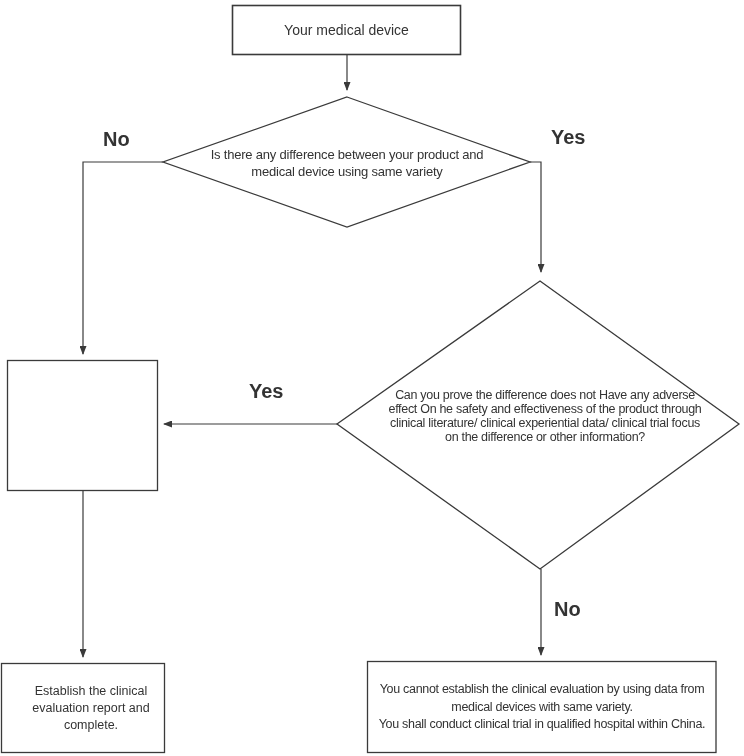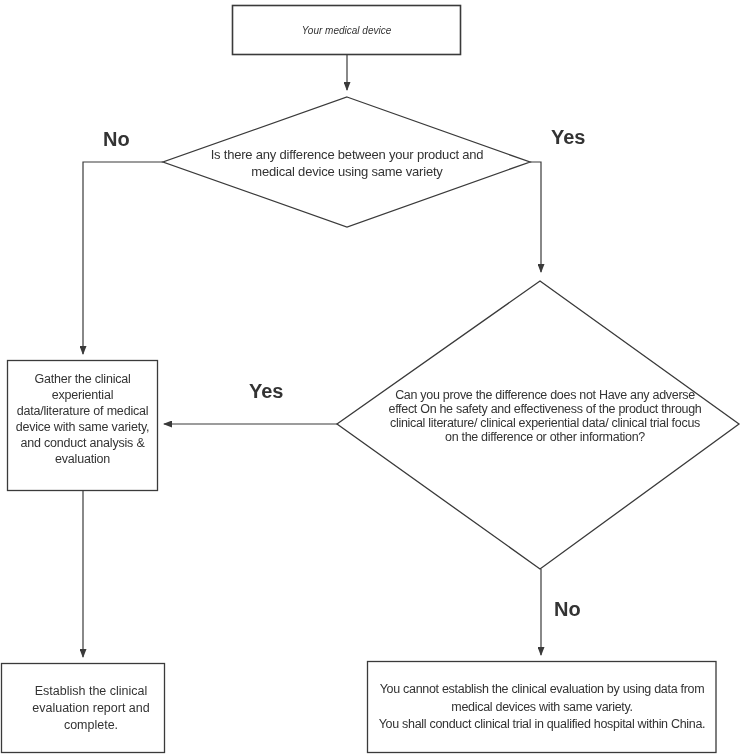--- a/index.html
+++ b/index.html
@@ -15,22 +15,21 @@
   .edge { fill:none; stroke:var(--line); stroke-width:1.2; }
   .arrowhead { fill:var(--line); stroke:none; }
 
   .txt {
     position:absolute; text-align:center; white-space:pre-line;
     color:var(--text);
   }
   .txt-start {
     left:232px; top:5px; width:229px; height:50px;
     display:flex; align-items:center; justify-content:center;
-    font-size:10px;
-    font-style:italic;
+    font-size:14px;
   }
   .txt-decision1 {
     left:167px; top:146px; width:360px;
     font-size:13px; line-height:17px; letter-spacing:-0.2px;
   }
   .txt-decision2 {
     left:362px; top:388px; width:366px;
     font-size:12.5px; line-height:14px; letter-spacing:-0.3px;
   }
   .txt-gather {
@@ -83,26 +82,20 @@
   <div class="txt txt-start">Your medical device</div>
 
   <div class="txt txt-decision1">Is there any difference between your product and
 medical device using same variety</div>
 
   <div class="txt txt-decision2">Can you prove the difference does not Have any adverse
 effect On he safety and effectiveness of the product through
 clinical literature/ clinical experiential data/ clinical trial focus
 on the difference or other information?</div>
 
-  <div class="txt txt-gather">Gather the clinical
-experiential
-data/literature of medical
-device with same variety,
-and conduct analysis &amp;
-evaluation</div>
 
   <div class="txt txt-establish">Establish the clinical
 evaluation report and
 complete.</div>
 
   <div class="txt txt-cannot">You cannot establish the clinical evaluation by using data from
 medical devices with same variety.
 You shall conduct clinical trial in qualified hospital within China.</div>
 
   <div class="lbl lbl-no1">No</div>

